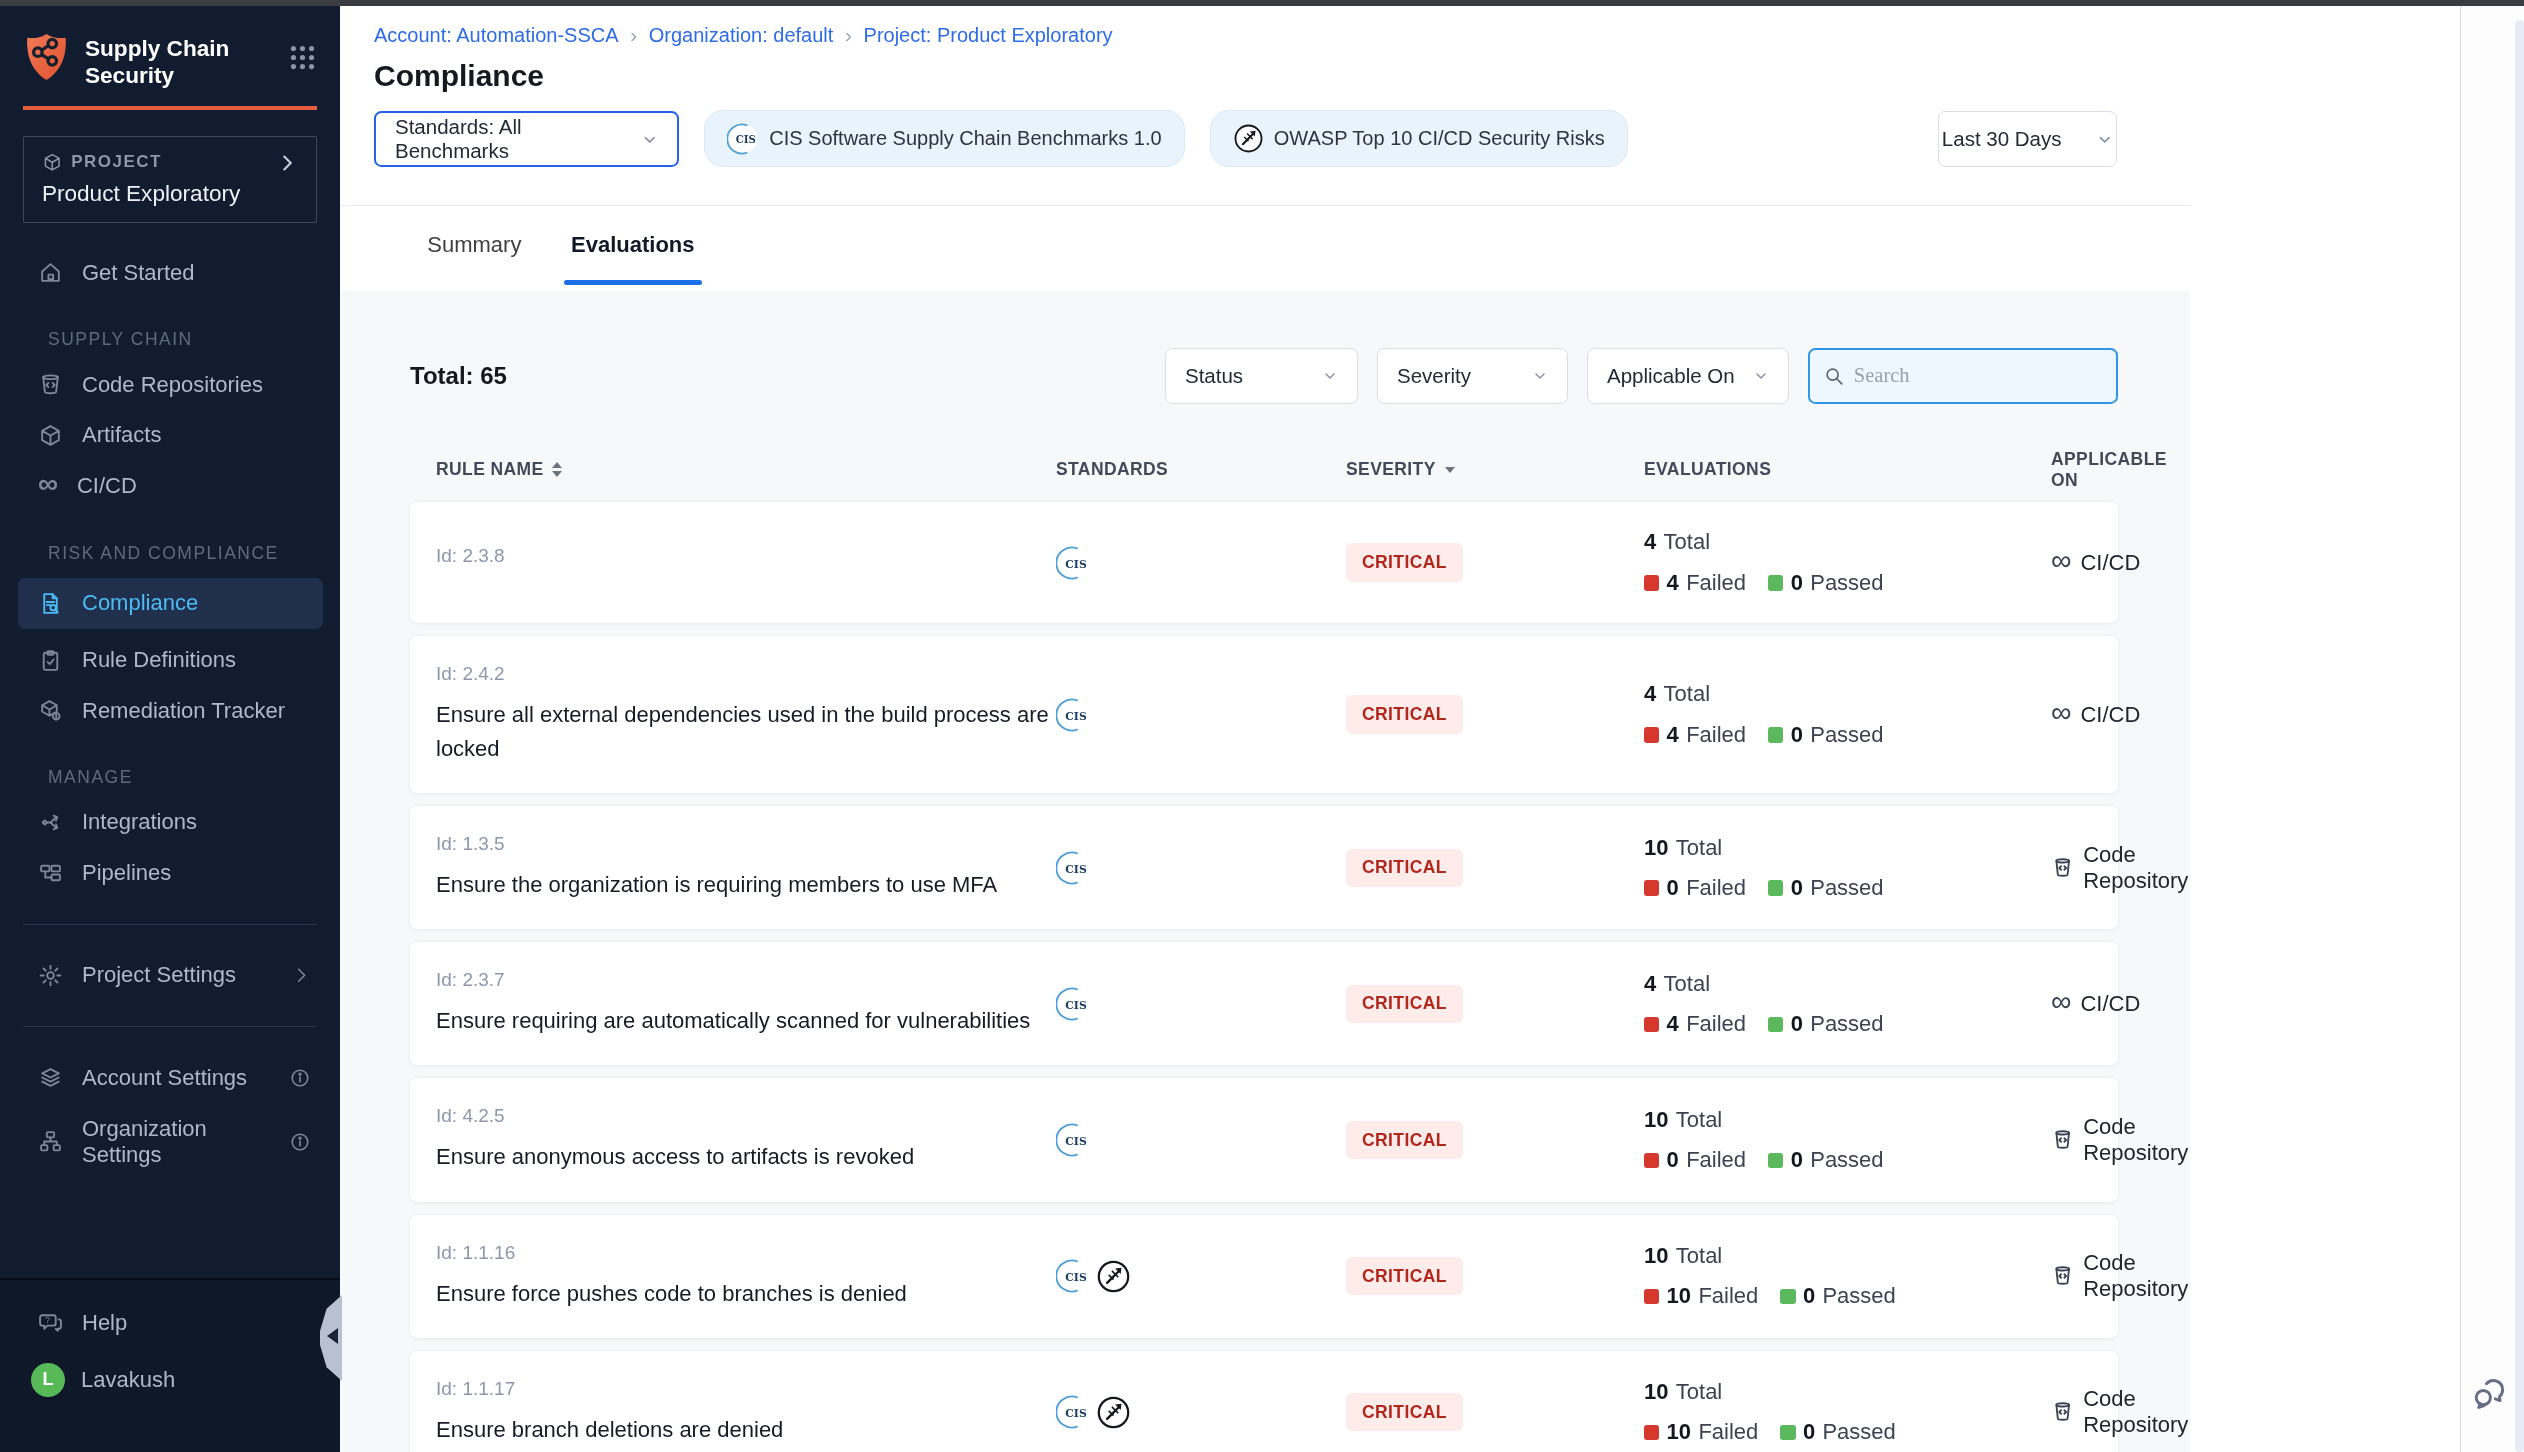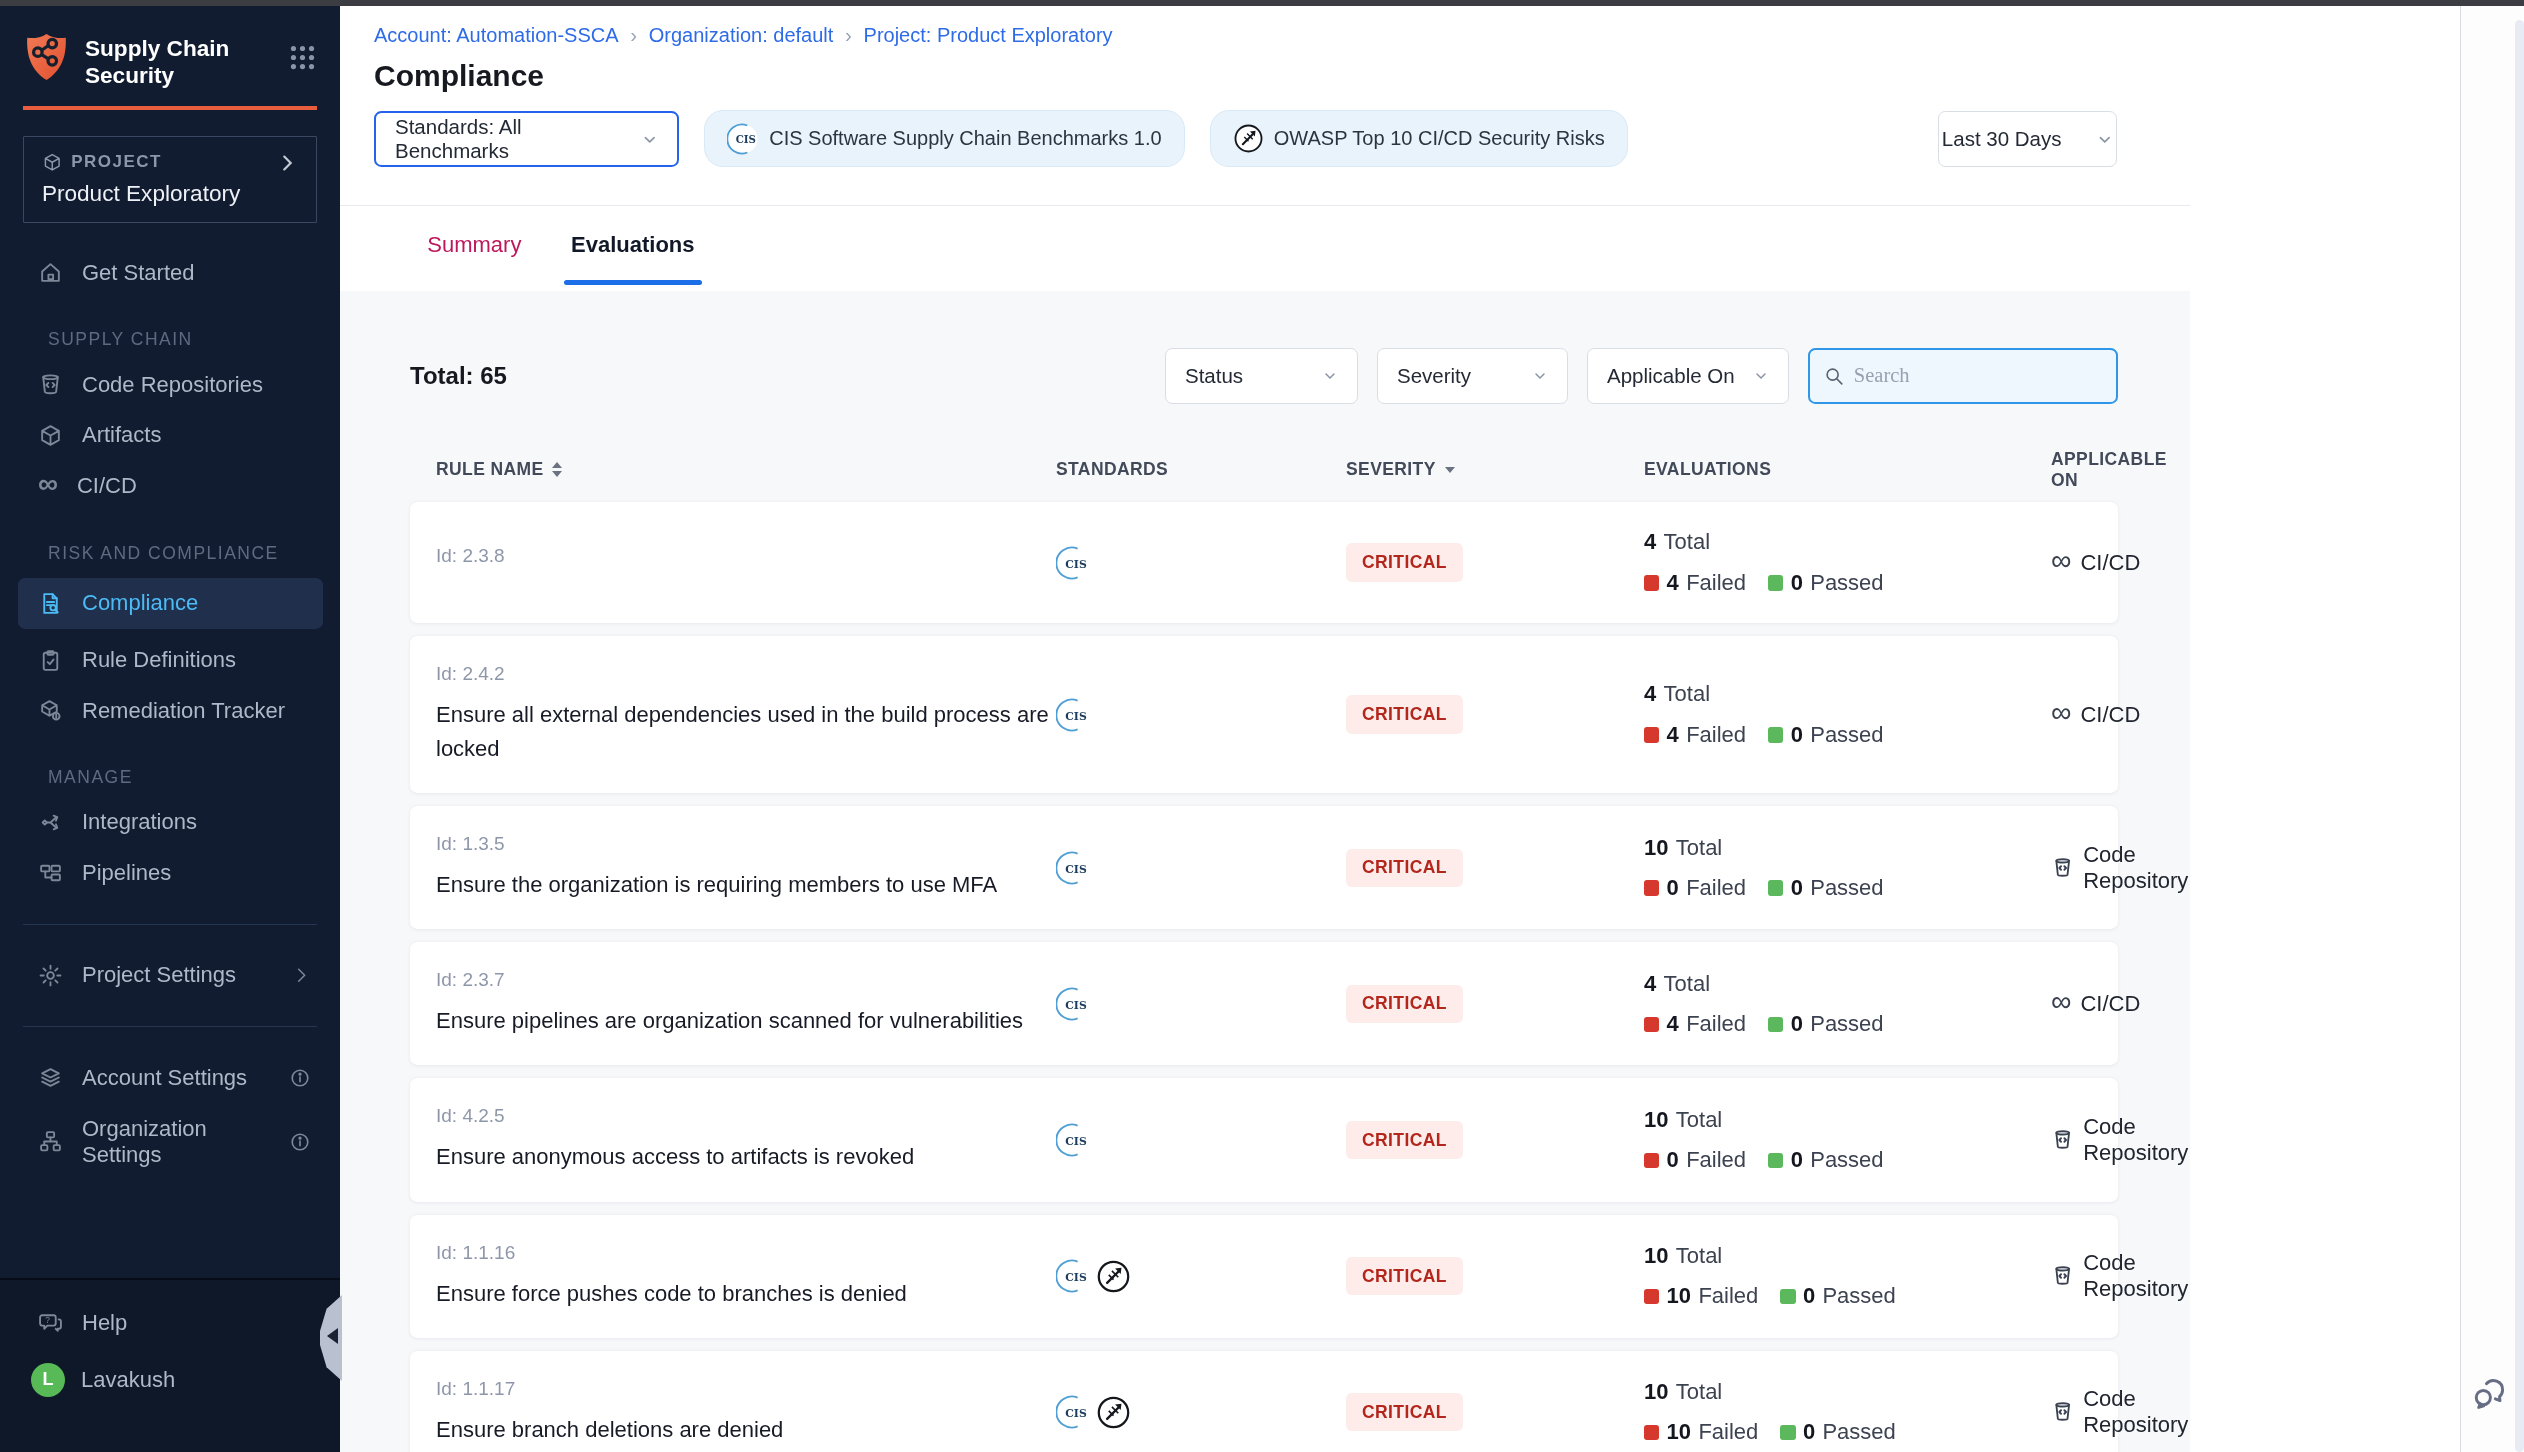--- a/index.html
+++ b/index.html
@@ -52,21 +52,21 @@
   .std-select { height:56px; border:2.2px solid #2563eb; border-radius:7.3px; background:#fff; display:flex; align-items:center;
     padding:0 19px; width:305px; font-size:20.5px; color:#242a35; cursor:pointer; }
   .std-select .chev, .plain-select .chev { margin-left:auto; color:#8a93a3; }
   .chip { height:57px; border-radius:19px; background:#e9f3fb; border:1.5px solid #d9eaf6; display:flex; align-items:center;
     gap:10.2px; padding:0 22px; margin-left:25px; font-size:20px; color:#2c3442; cursor:pointer; }
   .date-select { margin-left:auto; height:56px; border:1.5px solid #d9dde4; border-radius:7.3px; background:#fff;
     display:flex; align-items:center; gap:34px; padding:0 3px; font-size:20.5px; color:#242a35; cursor:pointer; }
   .date-select .chev { color:#8a93a3; }
 
   .tabs-row { height:79px; display:flex; align-items:center; gap:35px; padding-left:80px; }
-  .tab { font-size:22px; color:#be185d; cursor:pointer; position:relative; padding:0 7.3px; height:100%; display:flex; align-items:center; }
+  .tab { font-size:22px; color:#404040; cursor:pointer; position:relative; padding:0 7.3px; height:100%; display:flex; align-items:center; }
   .tab.active { font-weight:bold; color:#111827; }
   .tab.active::after { content:""; position:absolute; left:0; right:0; bottom:0; height:5.1px; background:#1d6fe8; border-radius:2.9px; }
 
   .grey-area { position:absolute; top:285px; left:0; right:0; bottom:0; background:#f7f8fa; padding:0 72px 0 70px; overflow:hidden; }
   .toolbar { margin-top:57px; display:flex; align-items:center; }
   .total-label { font-size:24px; font-weight:bold; color:#15181e; }
   .plain-select { height:56px; border:1.5px solid #d9dde4; border-radius:7.3px; background:#fff; display:flex; align-items:center;
     padding:0 19px; font-size:20.5px; color:#242a35; margin-left:19px; cursor:pointer; }
   .w-status { width:193px; margin-left:auto; }
   .w-sev { width:191px; }
@@ -561,21 +561,21 @@
                 <ellipse cx="12" cy="5" rx="6.5" ry="1.7"></ellipse>
                 <path d="M10.3 10.5 l-1.8 1.8 1.8 1.8 M13.7 10.5 l1.8 1.8 -1.8 1.8"></path>
               </svg>
             </span>
             <span>Code Repository</span>
           </div>
         </div>
         <div class="card">
           <div>
             <div class="rule-id">Id: 2.3.7</div>
-            <div class="rule-name">Ensure pipelines are organization scanned for vulnerabilities</div>
+            <div class="rule-name">Ensure requiring are automatically scanned for vulnerabilities</div>
           </div>
           <div class="std-cell">
             <span>
               <svg width="34" height="34" viewBox="0 0 44 44">
                 <circle cx="22" cy="22" r="20" fill="#fff"></circle>
                 <path d="M28 3.5 A20 20 0 1 0 28 40.5" fill="none" stroke="#4d9fd6" stroke-width="2.4"></path>
                 <text x="12" y="28" font-size="14" font-weight="bold" fill="#1c3d5e" font-family="DejaVu Serif">CIS</text>
               </svg>
             </span>
           </div>

